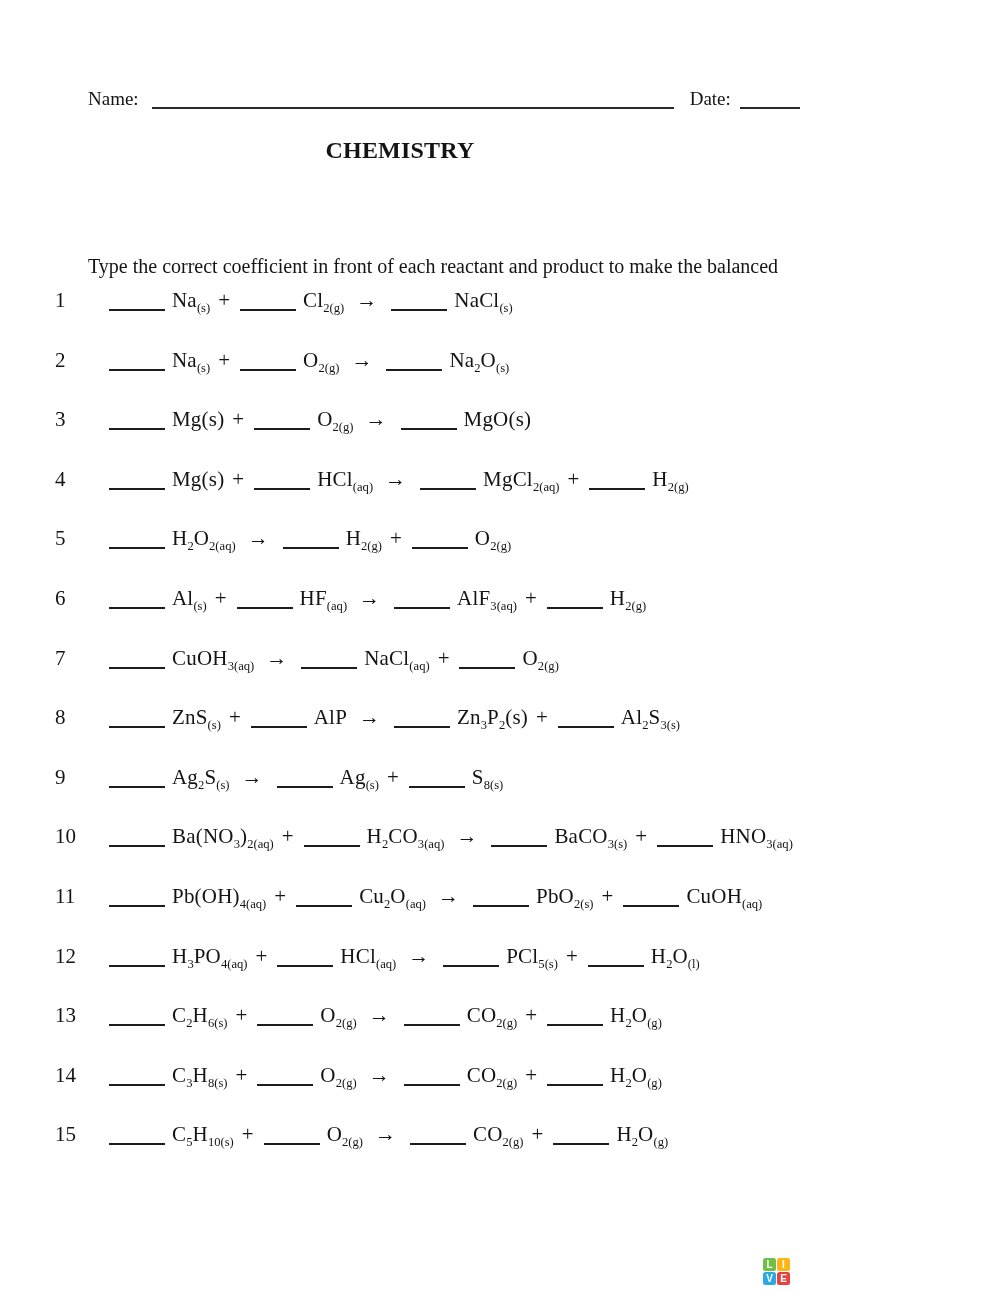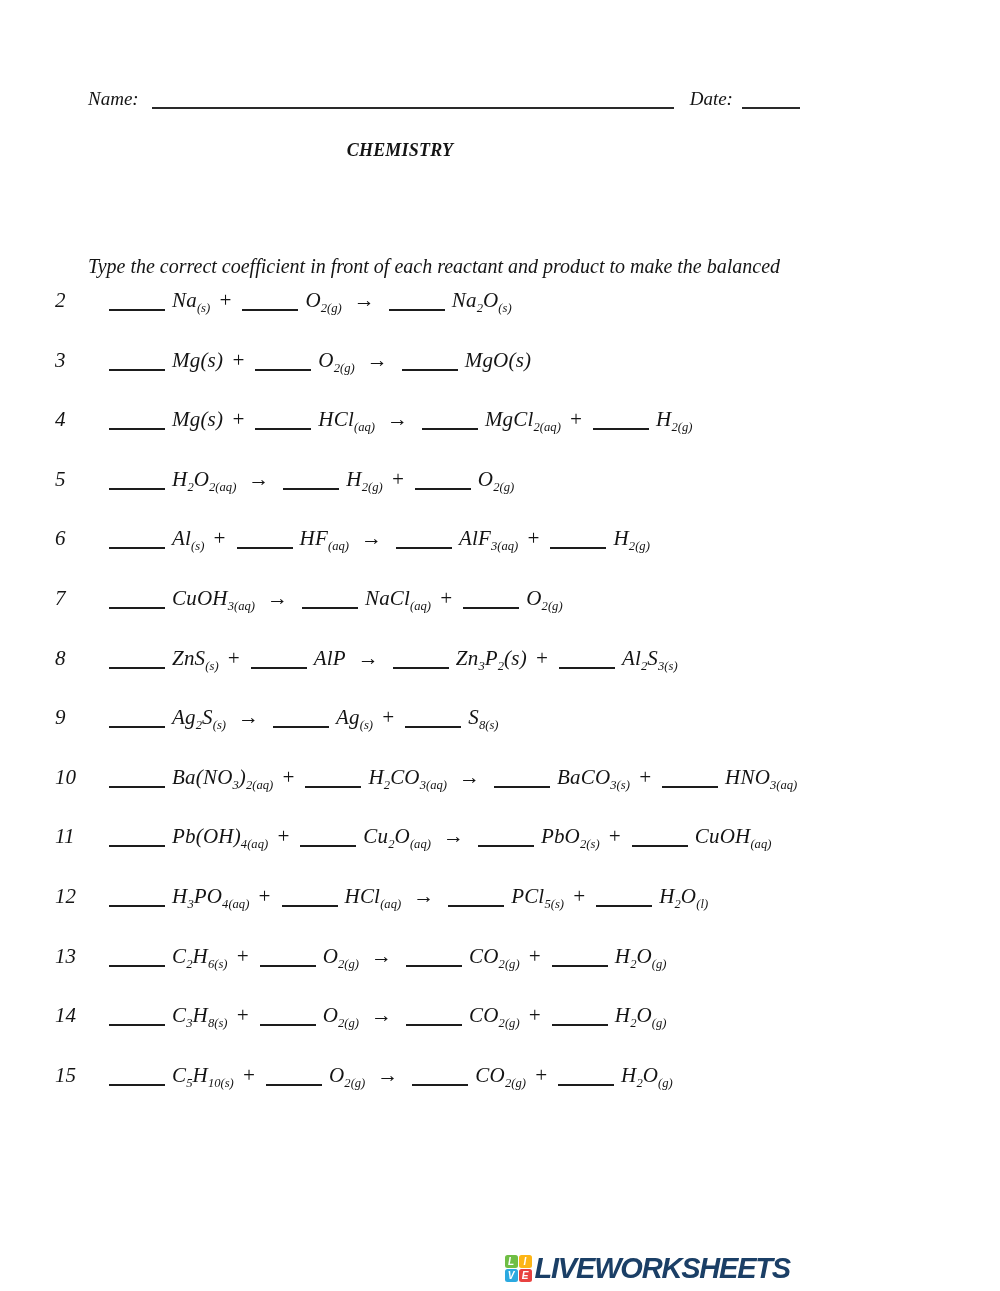--- a/index.html
+++ b/index.html
@@ -1,28 +1,28 @@
 <!DOCTYPE html>
 <html><head>
 <meta charset="utf-8">
 <style>
   html,body{margin:0;padding:0;background:#ffffff;}
   .page{
     position:relative;width:800px;height:1291px;background:#ffffff;
-    font-family:"Liberation Serif",serif;color:#141414;overflow:hidden;font-style:italic;
+    font-family:"Liberation Serif",serif;color:#141414;overflow:hidden;
   }
   
   .name-row{position:absolute;top:88px;left:88px;font-size:19px;white-space:nowrap;}
   .uline{display:inline-block;border-bottom:2px solid #2a2a2a;height:12px;vertical-align:-4px;}
   .uline-name{width:522px;margin-left:13px;}
   .date-label{margin-left:16px;}
   .uline-date{width:64px;margin-left:9px;}
   
   .title{position:absolute;top:137px;left:0;width:100%;text-align:center;
-         font-weight:bold;font-size:18px;line-height:26px;letter-spacing:.2px;}
+         font-weight:bold;font-size:24px;line-height:26px;letter-spacing:.2px;}
   
   .instructions{position:absolute;top:199px;left:88px;width:860px;
                 font-size:20px;line-height:27px;white-space:pre-wrap;}
   
   .equations{position:absolute;top:288px;left:55px;font-size:21px;}
   .eq-row{height:26px;margin-bottom:33.6px;white-space:nowrap;}
   .eq-num{display:inline-block;width:52px;}
   .blank{display:inline-block;width:56px;height:14px;border-bottom:2px solid #1d1d1d;
          vertical-align:-4px;margin:0 7px 0 2px;}
   .chem{letter-spacing:.2px;}
@@ -48,20 +48,21 @@
 
   <div class="title">
     <div>CHEMISTRY</div>
   </div>
 
   <div class="instructions">
     <div>Type the correct coefficient in front of each reactant and product to make the balanced</div>
   </div>
 
   <div class="equations">
+      <div class="eq-row"><span class="eq-num">1</span><span class="blank"></span><span class="chem">Na</span><sub class="chem-sub">(s)</sub><span class="op">+</span><span class="blank"></span><span class="chem">Cl</span><sub class="chem-sub">2(g)</sub><span class="arrow">→</span><span class="blank"></span><span class="chem">NaCl</span><sub class="chem-sub">(s)</sub></div>
       <div class="eq-row"><span class="eq-num">2</span><span class="blank"></span><span class="chem">Na</span><sub class="chem-sub">(s)</sub><span class="op">+</span><span class="blank"></span><span class="chem">O</span><sub class="chem-sub">2(g)</sub><span class="arrow">→</span><span class="blank"></span><span class="chem">Na</span><sub class="chem-sub">2</sub><span class="chem">O</span><sub class="chem-sub">(s)</sub></div>
       <div class="eq-row"><span class="eq-num">3</span><span class="blank"></span><span class="chem">Mg(s)</span><span class="op">+</span><span class="blank"></span><span class="chem">O</span><sub class="chem-sub">2(g)</sub><span class="arrow">→</span><span class="blank"></span><span class="chem">MgO(s)</span></div>
       <div class="eq-row"><span class="eq-num">4</span><span class="blank"></span><span class="chem">Mg(s)</span><span class="op">+</span><span class="blank"></span><span class="chem">HCl</span><sub class="chem-sub">(aq)</sub><span class="arrow">→</span><span class="blank"></span><span class="chem">MgCl</span><sub class="chem-sub">2(aq)</sub><span class="op">+</span><span class="blank"></span><span class="chem">H</span><sub class="chem-sub">2(g)</sub></div>
       <div class="eq-row"><span class="eq-num">5</span><span class="blank"></span><span class="chem">H</span><sub class="chem-sub">2</sub><span class="chem">O</span><sub class="chem-sub">2(aq)</sub><span class="arrow">→</span><span class="blank"></span><span class="chem">H</span><sub class="chem-sub">2(g)</sub><span class="op">+</span><span class="blank"></span><span class="chem">O</span><sub class="chem-sub">2(g)</sub></div>
       <div class="eq-row"><span class="eq-num">6</span><span class="blank"></span><span class="chem">Al</span><sub class="chem-sub">(s)</sub><span class="op">+</span><span class="blank"></span><span class="chem">HF</span><sub class="chem-sub">(aq)</sub><span class="arrow">→</span><span class="blank"></span><span class="chem">AlF</span><sub class="chem-sub">3(aq)</sub><span class="op">+</span><span class="blank"></span><span class="chem">H</span><sub class="chem-sub">2(g)</sub></div>
       <div class="eq-row"><span class="eq-num">7</span><span class="blank"></span><span class="chem">CuOH</span><sub class="chem-sub">3(aq)</sub><span class="arrow">→</span><span class="blank"></span><span class="chem">NaCl</span><sub class="chem-sub">(aq)</sub><span class="op">+</span><span class="blank"></span><span class="chem">O</span><sub class="chem-sub">2(g)</sub></div>
       <div class="eq-row"><span class="eq-num">8</span><span class="blank"></span><span class="chem">ZnS</span><sub class="chem-sub">(s)</sub><span class="op">+</span><span class="blank"></span><span class="chem">AlP</span><span class="arrow">→</span><span class="blank"></span><span class="chem">Zn</span><sub class="chem-sub">3</sub><span class="chem">P</span><sub class="chem-sub">2</sub><span class="chem">(s)</span><span class="op">+</span><span class="blank"></span><span class="chem">Al</span><sub class="chem-sub">2</sub><span class="chem">S</span><sub class="chem-sub">3(s)</sub></div>
       <div class="eq-row"><span class="eq-num">9</span><span class="blank"></span><span class="chem">Ag</span><sub class="chem-sub">2</sub><span class="chem">S</span><sub class="chem-sub">(s)</sub><span class="arrow">→</span><span class="blank"></span><span class="chem">Ag</span><sub class="chem-sub">(s)</sub><span class="op">+</span><span class="blank"></span><span class="chem">S</span><sub class="chem-sub">8(s)</sub></div>
       <div class="eq-row"><span class="eq-num">10</span><span class="blank"></span><span class="chem">Ba(NO</span><sub class="chem-sub">3</sub><span class="chem">)</span><sub class="chem-sub">2(aq)</sub><span class="op">+</span><span class="blank"></span><span class="chem">H</span><sub class="chem-sub">2</sub><span class="chem">CO</span><sub class="chem-sub">3(aq)</sub><span class="arrow">→</span><span class="blank"></span><span class="chem">BaCO</span><sub class="chem-sub">3(s)</sub><span class="op">+</span><span class="blank"></span><span class="chem">HNO</span><sub class="chem-sub">3(aq)</sub></div>
       <div class="eq-row"><span class="eq-num">11</span><span class="blank"></span><span class="chem">Pb(OH)</span><sub class="chem-sub">4(aq)</sub><span class="op">+</span><span class="blank"></span><span class="chem">Cu</span><sub class="chem-sub">2</sub><span class="chem">O</span><sub class="chem-sub">(aq)</sub><span class="arrow">→</span><span class="blank"></span><span class="chem">PbO</span><sub class="chem-sub">2(s)</sub><span class="op">+</span><span class="blank"></span><span class="chem">CuOH</span><sub class="chem-sub">(aq)</sub></div>
@@ -71,16 +72,15 @@
       <div class="eq-row"><span class="eq-num">15</span><span class="blank"></span><span class="chem">C</span><sub class="chem-sub">5</sub><span class="chem">H</span><sub class="chem-sub">10(s)</sub><span class="op">+</span><span class="blank"></span><span class="chem">O</span><sub class="chem-sub">2(g)</sub><span class="arrow">→</span><span class="blank"></span><span class="chem">CO</span><sub class="chem-sub">2(g)</sub><span class="op">+</span><span class="blank"></span><span class="chem">H</span><sub class="chem-sub">2</sub><span class="chem">O</span><sub class="chem-sub">(g)</sub></div>
     </div>
 
   <div class="footer-logo">
     <span class="logo-grid">
         <span class="logo-cell" style="background: rgb(111, 190, 69);">L</span>
         <span class="logo-cell" style="background: rgb(253, 181, 21);">I</span>
         <span class="logo-cell" style="background: rgb(43, 169, 224);">V</span>
         <span class="logo-cell" style="background: rgb(232, 66, 64);">E</span>
       </span>
-    <span class="logo-text" style="color: rgb(27, 63, 102);">LIVEWORKSHEETS</span>
   </div>
 
 </div>
 
 </body></html>

